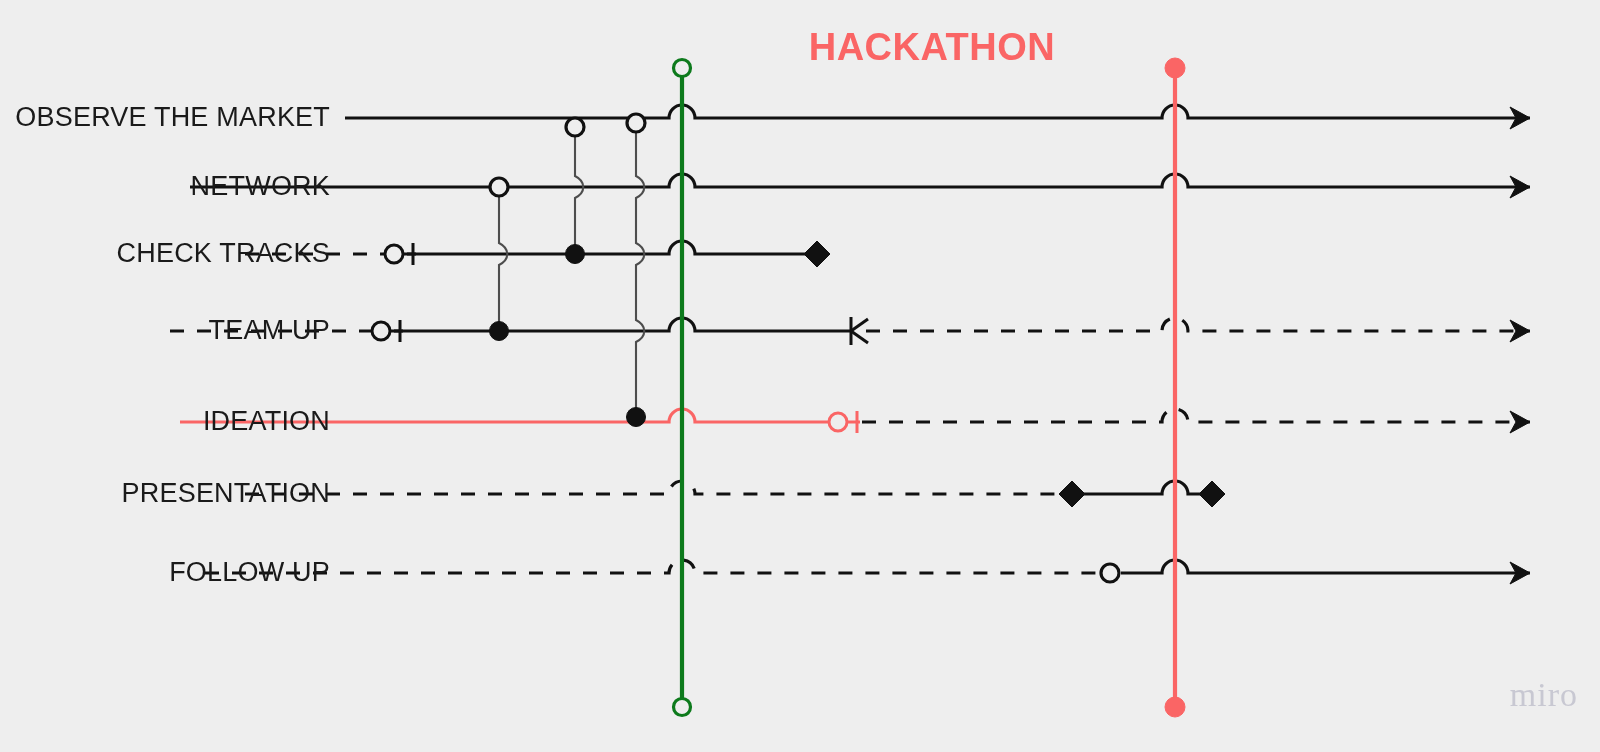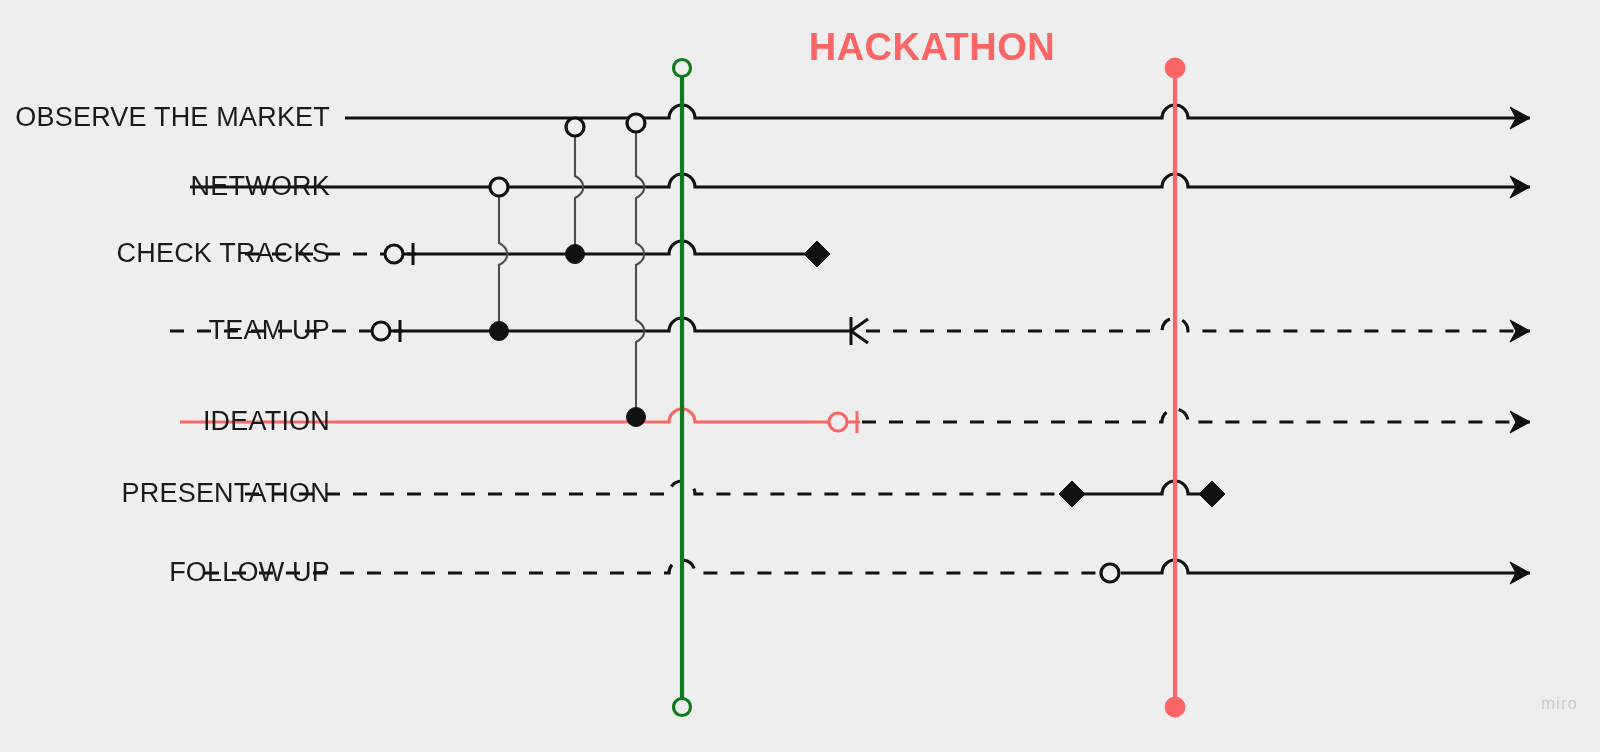--- a/index.html
+++ b/index.html
@@ -21,22 +21,22 @@
   .title-text{
     font-family:"Liberation Sans", sans-serif;
     font-weight:bold;
     font-size:38px;
     letter-spacing:0.5px;
     text-anchor:middle;
   }
   .wm{
     position:absolute;
     right:22px;bottom:38px;
-    font-family:Liberation Sans, sans-serif;
-    font-size:17px;
+    font-family:Liberation Serif, serif;
+    font-size:34px;
     color:#c8c8d2;
     letter-spacing:1px;
     user-select:none;
   }
 </style>
 </head>
 <body>
 
 <div id="stage">
   <svg id="canvas" viewBox="0 0 1600 752">

